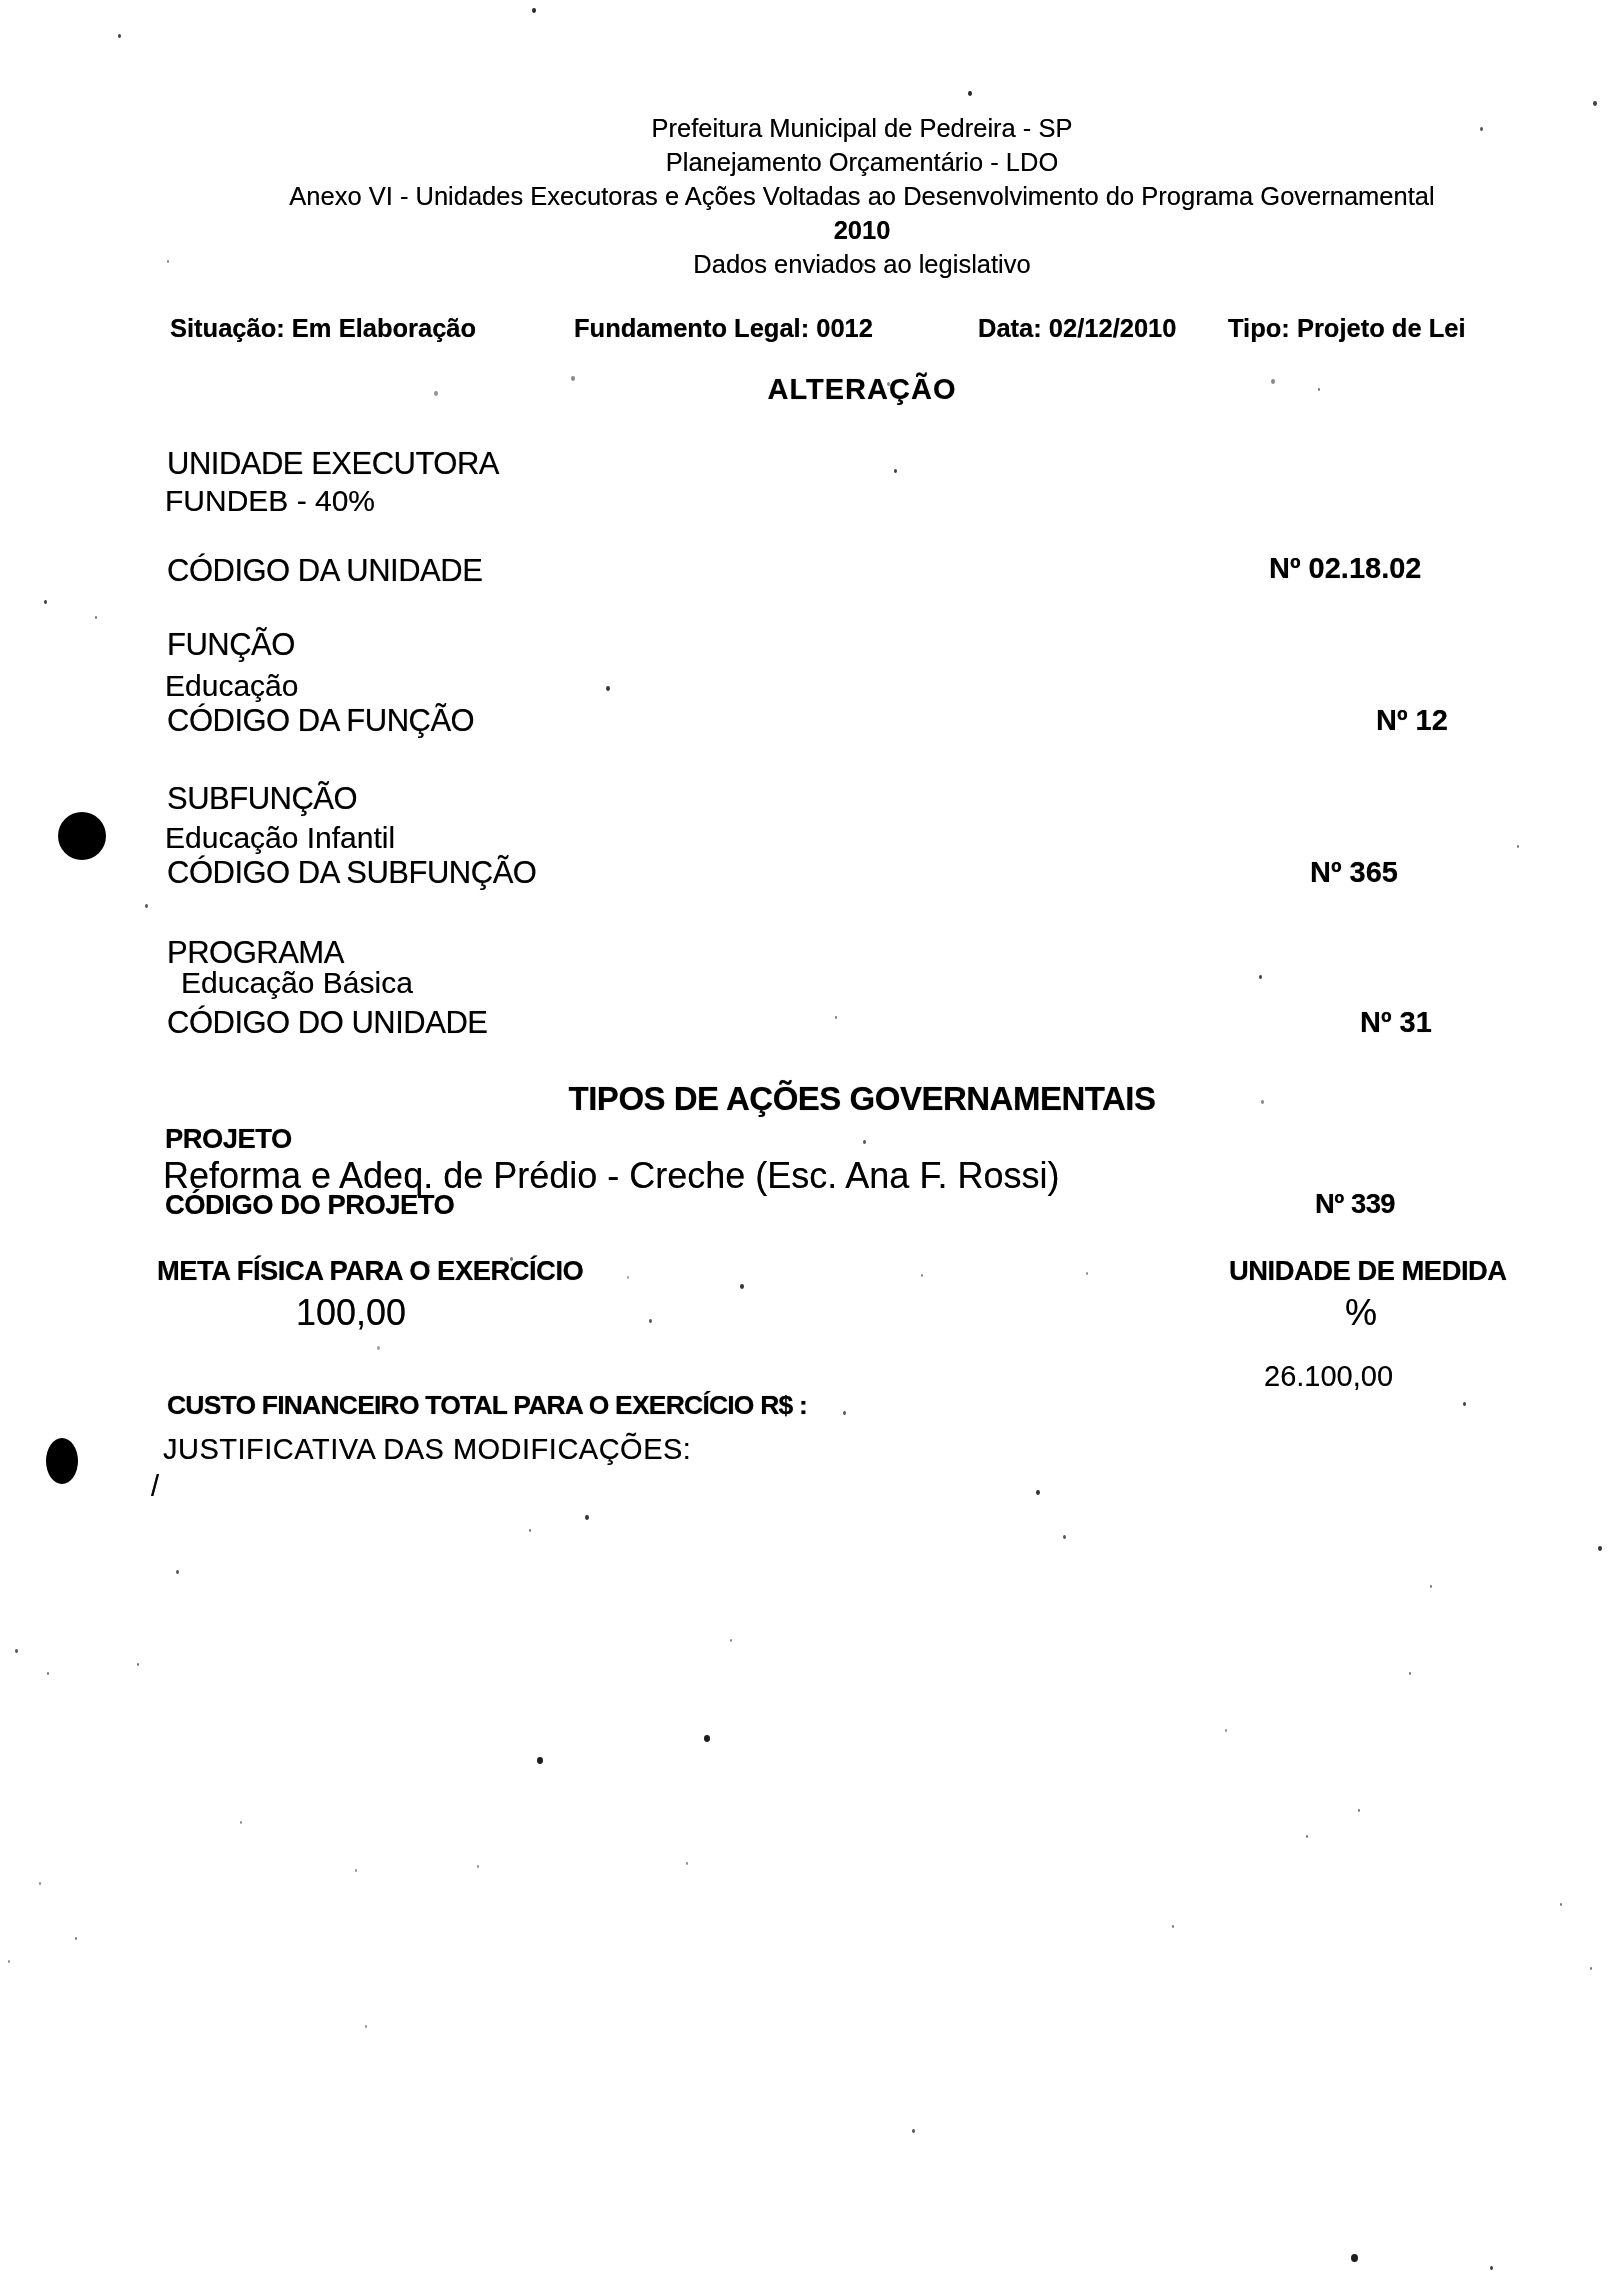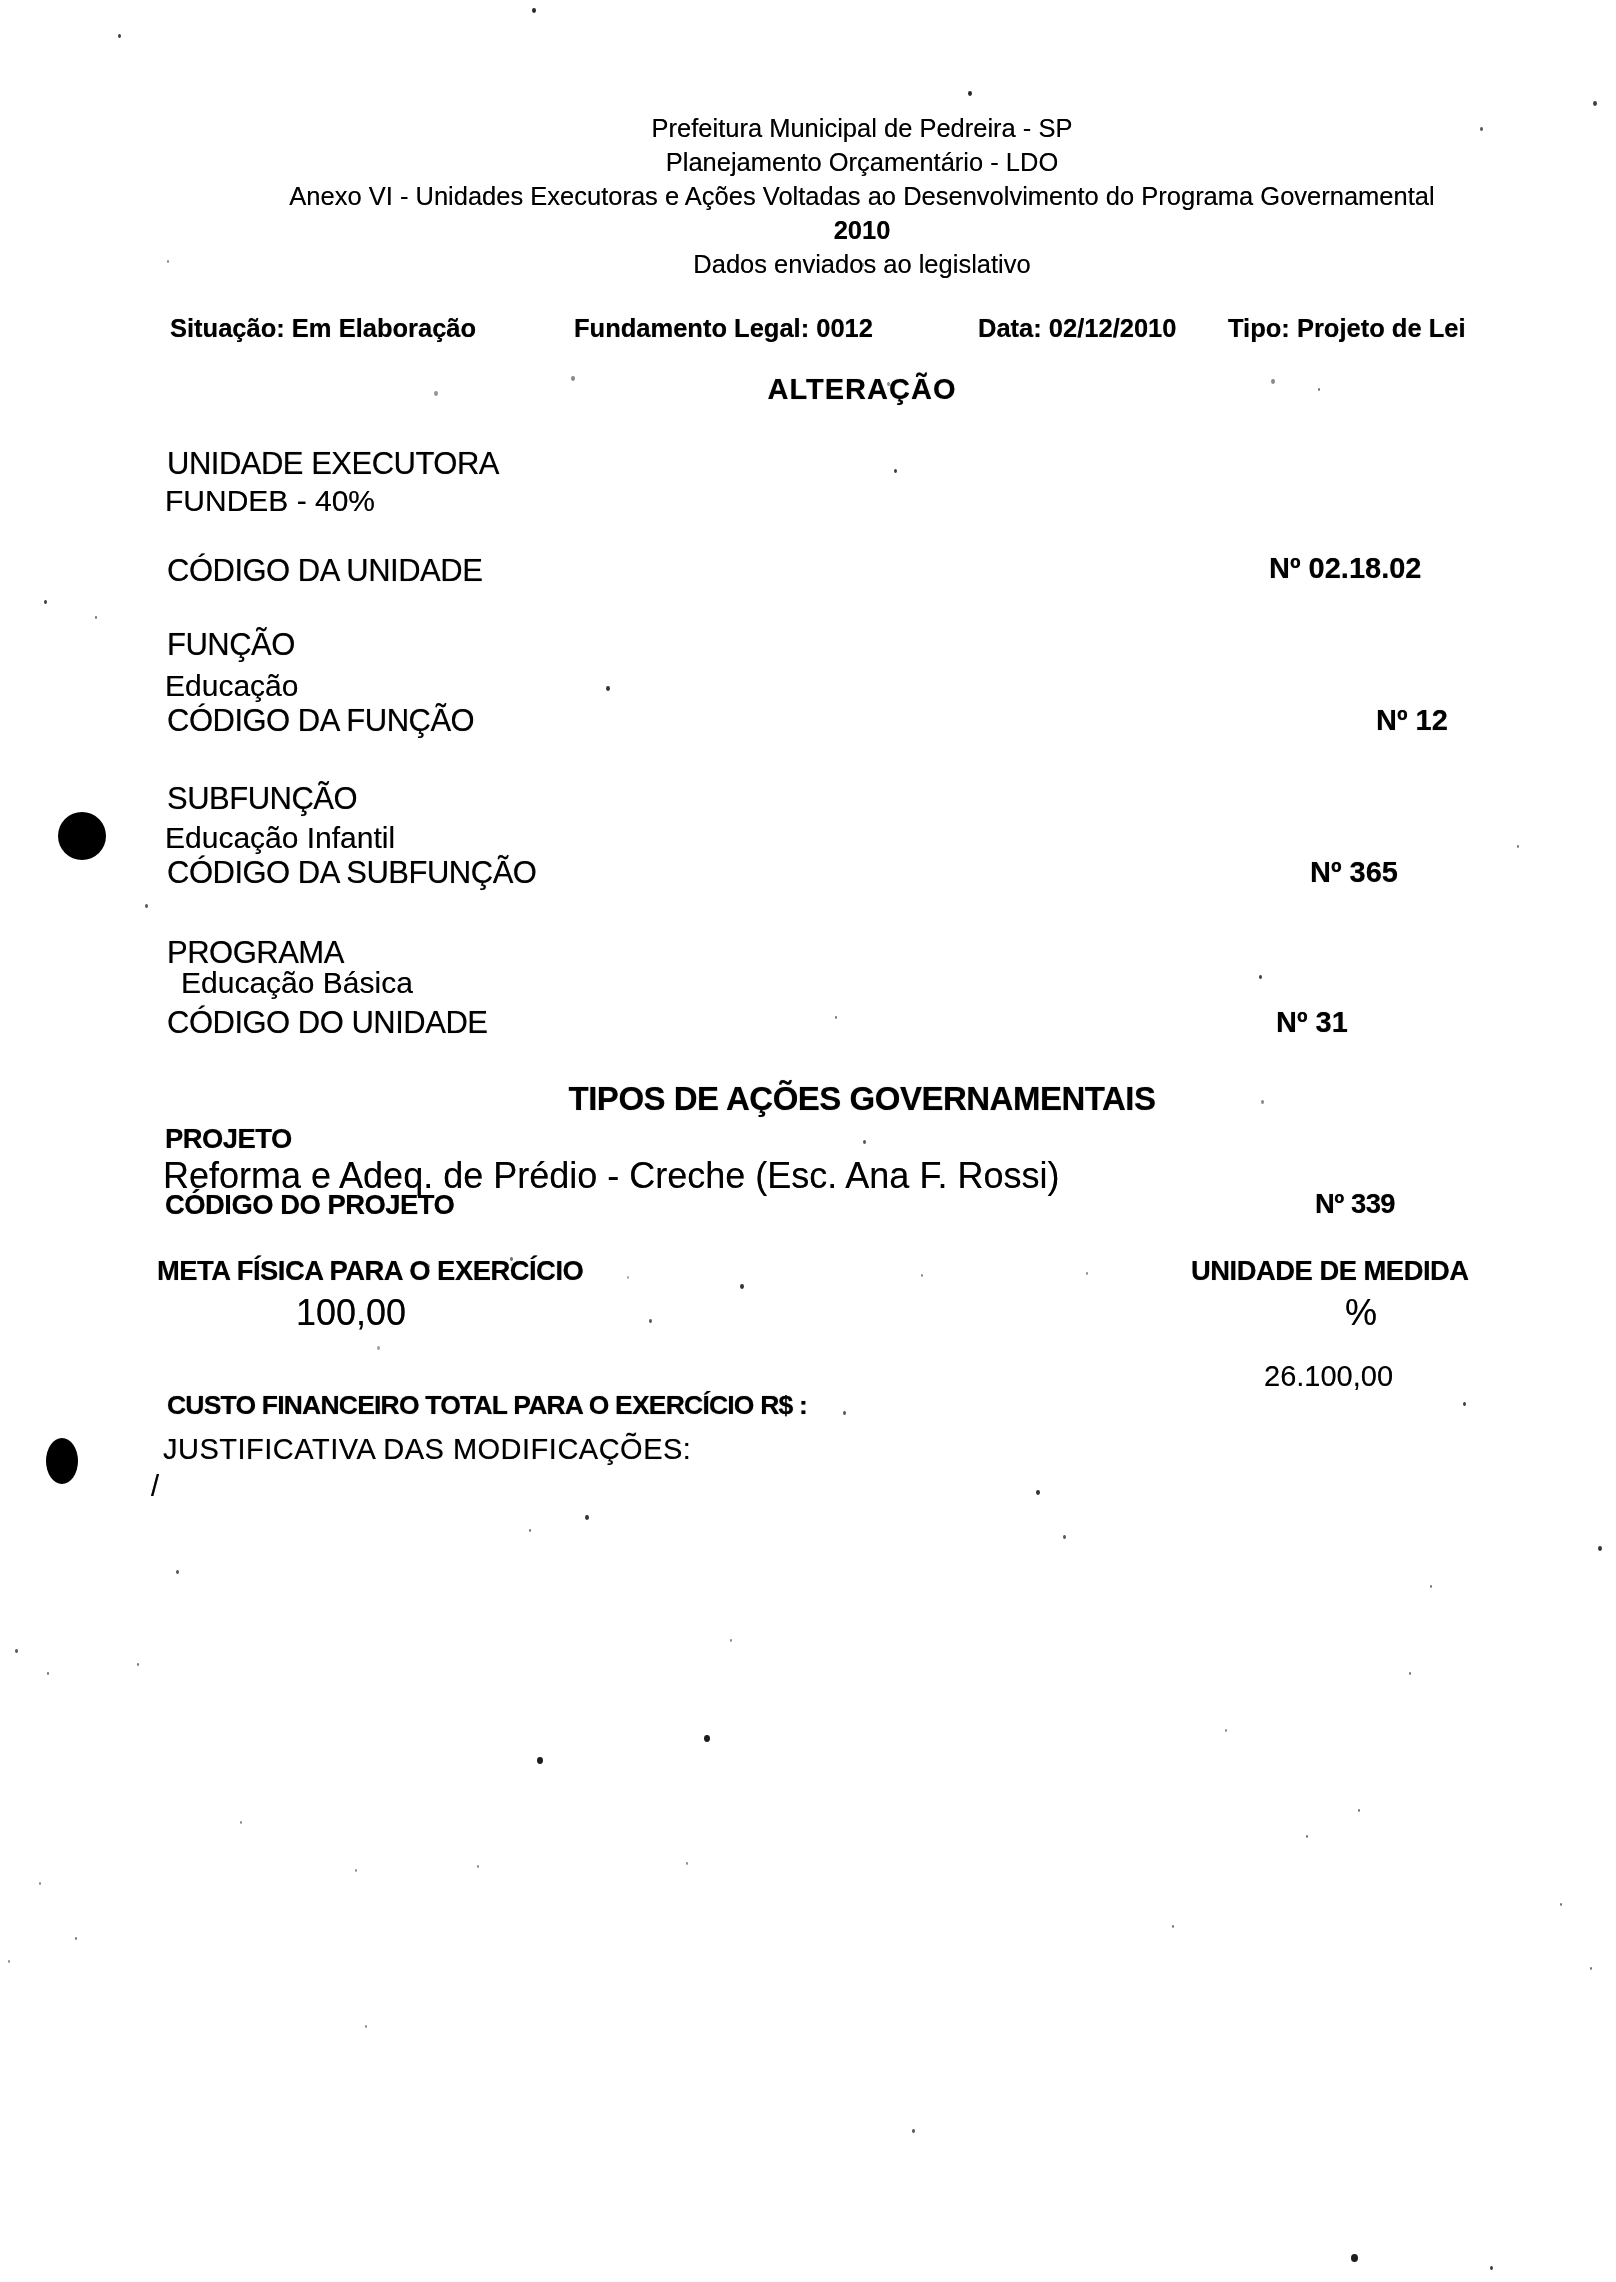--- a/index.html
+++ b/index.html
@@ -73,32 +73,32 @@
 <div class="abs code" style="left:1376px;top:704px;">Nº 12</div>
 
 <div class="abs sec-label" style="left:167px;top:781px;">SUBFUNÇÃO</div>
 <div class="abs sec-value" style="left:165px;top:821px;">Educação Infantil</div>
 <div class="abs sec-label" style="left:167px;top:855px;">CÓDIGO DA SUBFUNÇÃO</div>
 <div class="abs code" style="left:1310px;top:856px;">Nº 365</div>
 
 <div class="abs sec-label" style="left:167px;top:935px;">PROGRAMA</div>
 <div class="abs sec-value" style="left:165px;top:966px;margin-left:16px;">Educação Básica</div>
 <div class="abs sec-label" style="left:167px;top:1005px;">CÓDIGO DO UNIDADE</div>
-<div class="abs code" style="left:1276px;top:1006px;">Nº 31</div>
+<div class="abs code" style="left:1360px;top:1006px;">Nº 31</div>
 
 <div class="center-title tipos">TIPOS DE AÇÕES GOVERNAMENTAIS</div>
 
 <div class="abs small-label" style="left:165px;top:1123px;">PROJETO</div>
 <div class="abs small-value" style="left:163px;top:1155px;">Reforma e Adeq. de Prédio - Creche (Esc. Ana F. Rossi)</div>
 <div class="abs small-label" style="left:165px;top:1189px;">CÓDIGO DO PROJETO</div>
 <div class="abs small-label" style="left:1315px;top:1188px;">Nº 339</div>
 
 <div class="abs small-label" style="left:157px;top:1255px;">META FÍSICA PARA O EXERCÍCIO</div>
 <div class="abs small-value" style="left:296px;top:1292px;">100,00</div>
-<div class="abs small-label" style="left:1191px;top:1255px;">UNIDADE DE MEDIDA</div>
+<div class="abs small-label" style="left:1229px;top:1255px;">UNIDADE DE MEDIDA</div>
 <div class="abs small-value" style="left:1345px;top:1292px;">%</div>
 
 <div class="abs custo-label" style="left:167px;top:1362px;">CUSTO FINANCEIRO TOTAL PARA O EXERCÍCIO R$ :</div>
 <div class="abs custo-value" style="left:1264px;top:1360px;">26.100,00</div>
 
 <div class="abs just-label" style="left:163px;top:1433px;">JUSTIFICATIVA DAS MODIFICAÇÕES:</div>
 <div class="abs just-label" style="left:151px;top:1470px;">/</div>
 
 <div class="punch punch1"></div>
 <div class="punch punch2"></div>

